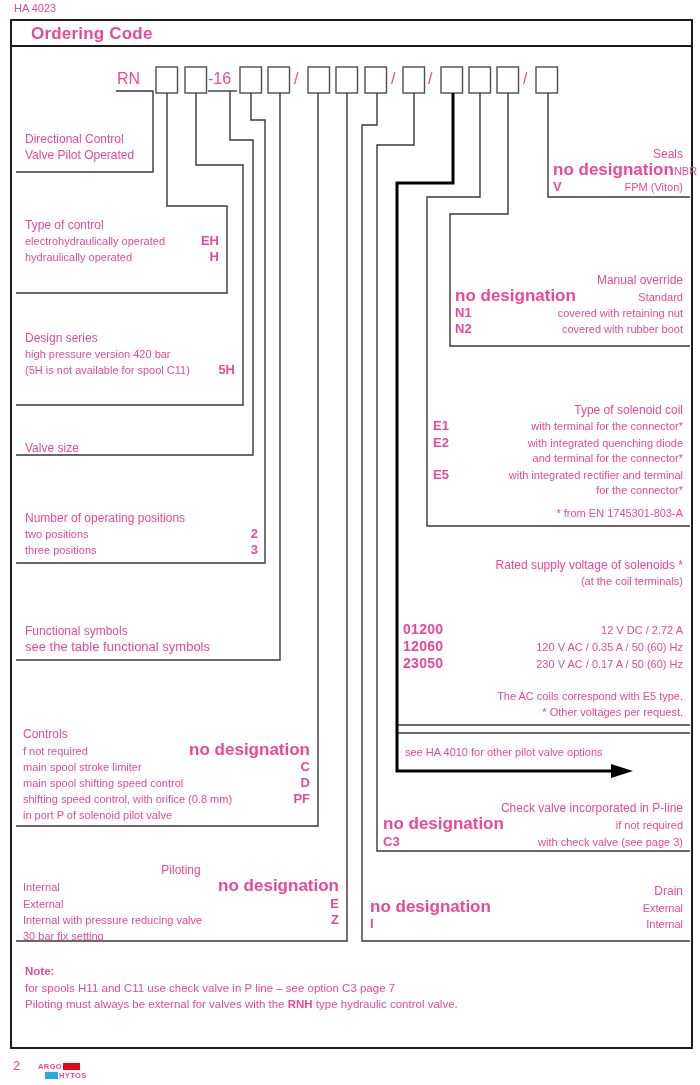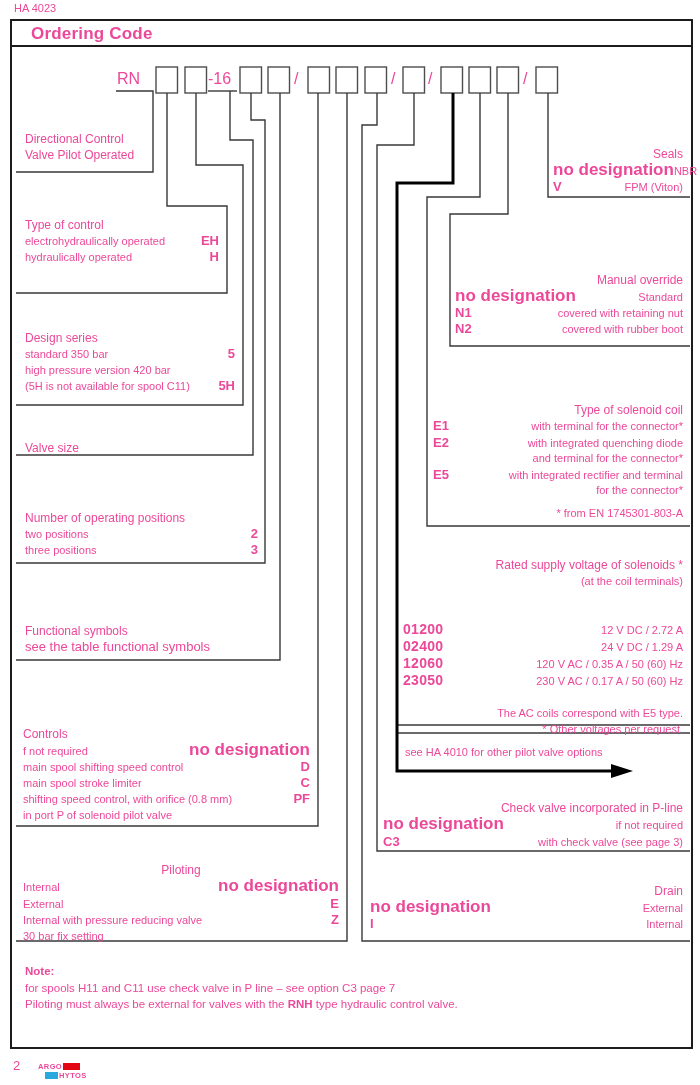--- a/index.html
+++ b/index.html
@@ -99,24 +99,20 @@
     </div>
     <div class="row">
       <span>hydraulically operated</span>
       <span class="code">H</span>
     </div>
   </div>
 
   <div class="sec" style="left:25px;top:330px;width:210px;">
     <div class="t">Design series</div>
     <div class="row">
-      <span>standard 350 bar</span>
-      <span class="code">5</span>
-    </div>
-    <div class="row">
       <span>high pressure version 420 bar</span>
       <span class="code"></span>
     </div>
     <div class="row">
       <span>(5H is not available for spool C11)</span>
       <span class="code">5H</span>
     </div>
   </div>
 
   <div class="sec" style="left:25px;top:440px;width:210px;">
@@ -140,26 +136,26 @@
     <div class="sub">see the table functional symbols</div>
   </div>
 
   <div class="sec" style="left:23px;top:726px;width:287px;">
     <div class="t">Controls</div>
     <div class="row">
       <span>f not required</span>
       <span class="code-sm">no designation</span>
     </div>
     <div class="row">
+      <span>main spool stroke limiter</span>
+      <span class="code">C</span>
+    </div>
+    <div class="row">
       <span>main spool shifting speed control</span>
       <span class="code">D</span>
-    </div>
-    <div class="row">
-      <span>main spool stroke limiter</span>
-      <span class="code">C</span>
     </div>
     <div class="row">
       <span>shifting speed control, with orifice (0.8 mm)</span>
       <span class="code">PF</span>
     </div>
     <div class="row">
       <span>in port P of solenoid pilot valve</span>
       <span class="code"></span>
     </div>
   </div>
@@ -239,24 +235,20 @@
 
   <div class="sec" style="left:403px;top:557px;width:280px;">
     <div class="t tr">Rated supply voltage of solenoids *</div>
     <div class="tr">(at the coil terminals)</div>
     <div style="margin-top:32px;">
       <div class="row">
         <span class="code-lg">01200</span>
         <span class="rdesc">12 V DC / 2.72 A</span>
       </div>
       <div class="row">
-        <span class="code-lg">02400</span>
-        <span class="rdesc">24 V DC / 1.29 A</span>
-      </div>
-      <div class="row">
         <span class="code-lg">12060</span>
         <span class="rdesc">120 V AC / 0.35 A / 50 (60) Hz</span>
       </div>
       <div class="row">
         <span class="code-lg">23050</span>
         <span class="rdesc">230 V AC / 0.17 A / 50 (60) Hz</span>
       </div>
     </div>
     <div class="tr" style="margin-top:16px;">The AC coils correspond with E5 type.</div>
     <div class="tr">*  Other voltages per request.</div>

